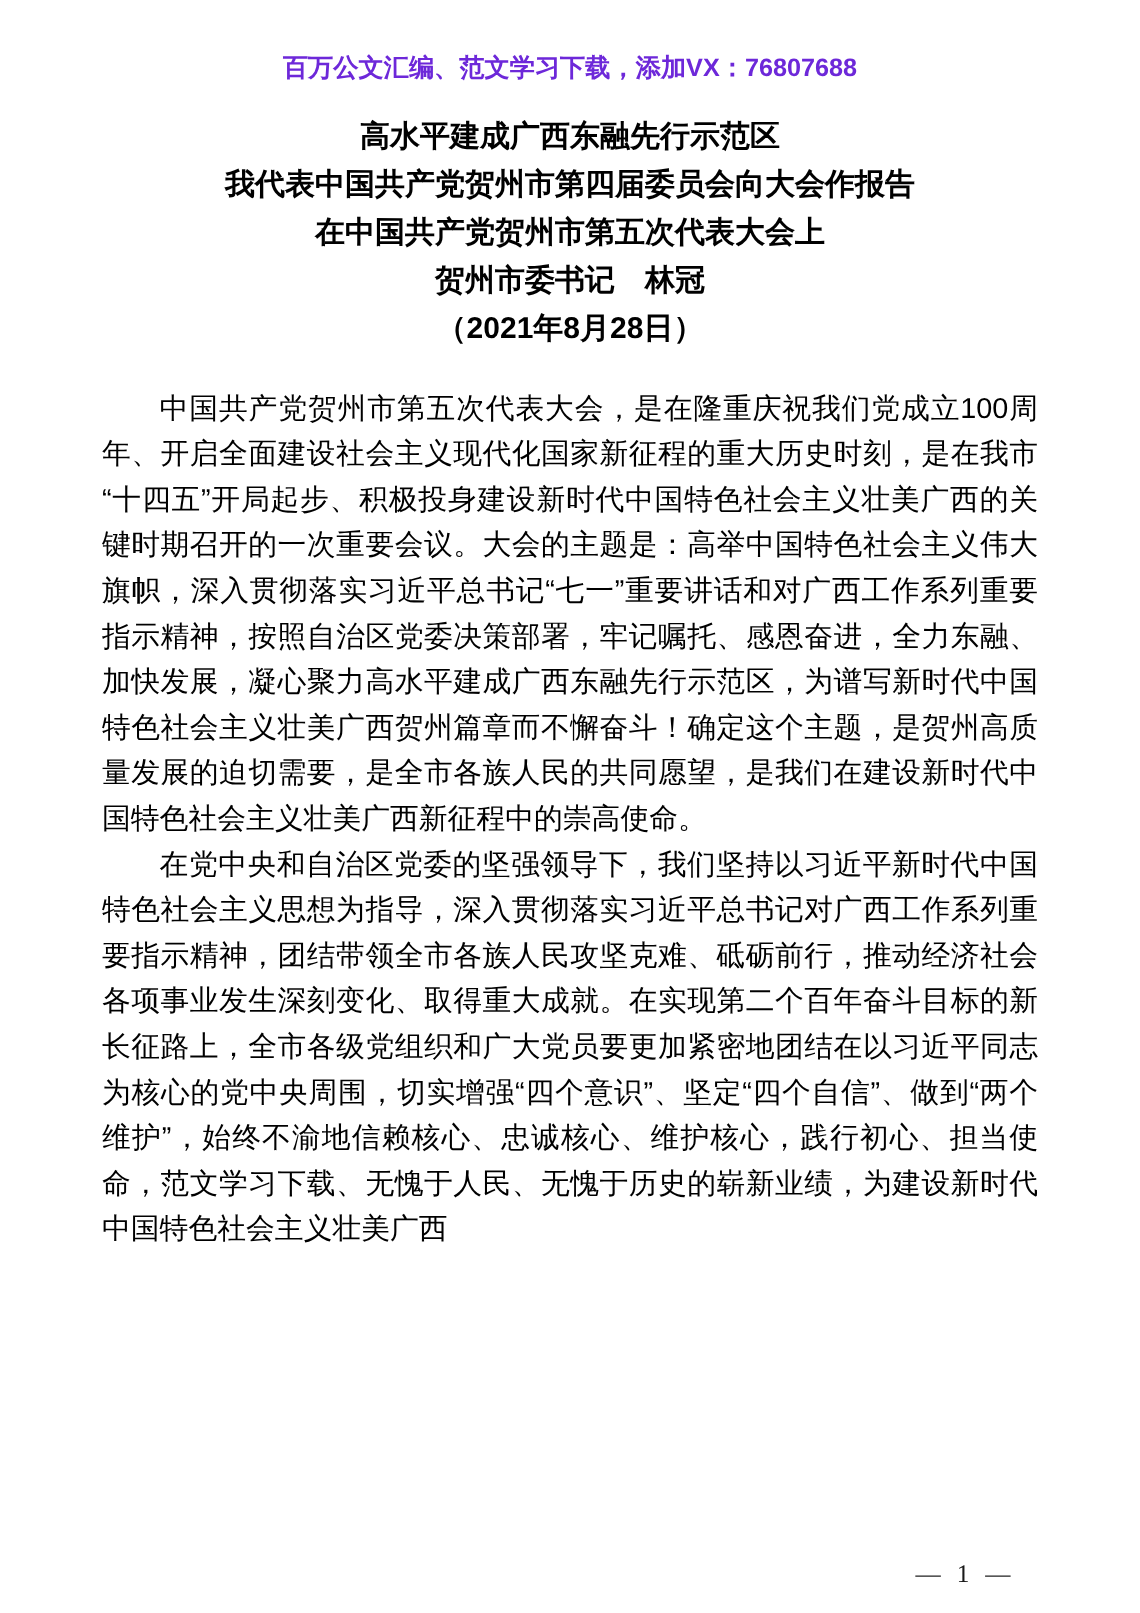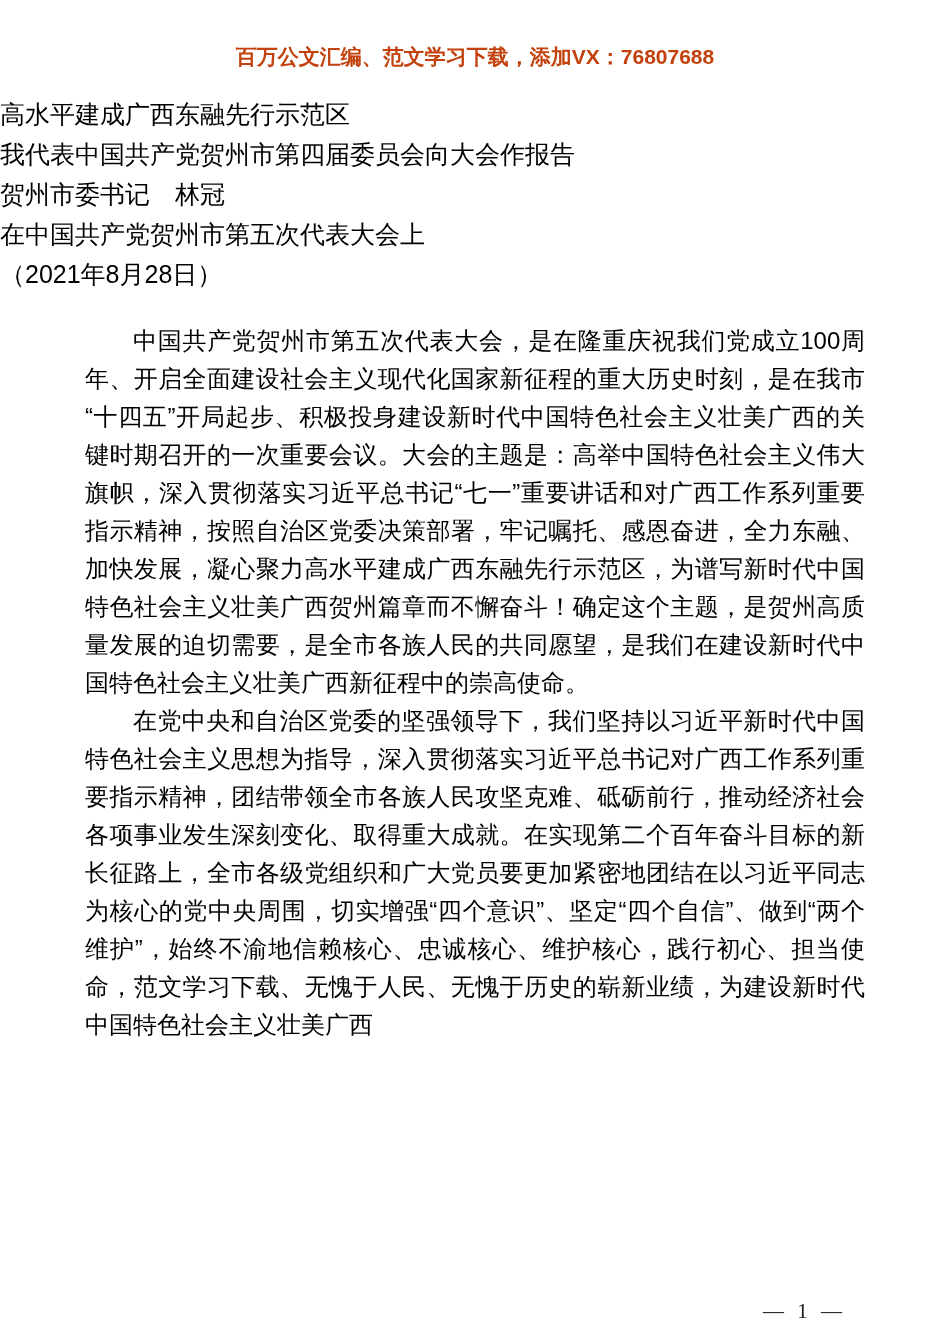--- a/index.html
+++ b/index.html
@@ -16,28 +16,28 @@
     overflow: hidden;
     font-family: "Liberation Sans", "DejaVu Sans", sans-serif;
     color: #000000;
   }
   .promo {
     padding-top: 44px;
     text-align: center;
     font-size: 21px;
     line-height: 26px;
     font-weight: bold;
-    color: #c2410c;
+    color: #6d28d9;
   }
   .title-block {
     margin-top: 24px;
-    text-align: left;
+    text-align: center;
     font-size: 25px;
     line-height: 40px;
-    font-weight: normal;
+    font-weight: bold;
   }
   .title-block .line {
     white-space: nowrap;
   }
   .doc-body {
     margin: 28px 85px 0 85px;
     font-size: 24px;
     line-height: 38px;
     text-align: justify;
     text-justify: inter-ideograph;
@@ -60,22 +60,22 @@
 </head>
 <body>
 
 <div class="page">
 
   <div class="promo">百万公文汇编、范文学习下载，添加VX：76807688</div>
 
   <div class="title-block">
     <div class="line">高水平建成广西东融先行示范区</div>
     <div class="line">我代表中国共产党贺州市第四届委员会向大会作报告</div>
+    <div class="line">在中国共产党贺州市第五次代表大会上</div>
     <div class="line">贺州市委书记　林冠</div>
-    <div class="line">在中国共产党贺州市第五次代表大会上</div>
     <div class="line">（2021年8月28日）</div>
   </div>
 
   <div class="doc-body">
     <p>中国共产党贺州市第五次代表大会，是在隆重庆祝我们党成立100周年、开启全面建设社会主义现代化国家新征程的重大历史时刻，是在我市“十四五”开局起步、积极投身建设新时代中国特色社会主义壮美广西的关键时期召开的一次重要会议。大会的主题是：高举中国特色社会主义伟大旗帜，深入贯彻落实习近平总书记“七一”重要讲话和对广西工作系列重要指示精神，按照自治区党委决策部署，牢记嘱托、感恩奋进，全力东融、加快发展，凝心聚力高水平建成广西东融先行示范区，为谱写新时代中国特色社会主义壮美广西贺州篇章而不懈奋斗！确定这个主题，是贺州高质量发展的迫切需要，是全市各族人民的共同愿望，是我们在建设新时代中国特色社会主义壮美广西新征程中的崇高使命。</p>
     <p>在党中央和自治区党委的坚强领导下，我们坚持以习近平新时代中国特色社会主义思想为指导，深入贯彻落实习近平总书记对广西工作系列重要指示精神，团结带领全市各族人民攻坚克难、砥砺前行，推动经济社会各项事业发生深刻变化、取得重大成就。在实现第二个百年奋斗目标的新长征路上，全市各级党组织和广大党员要更加紧密地团结在以习近平同志为核心的党中央周围，切实增强“四个意识”、坚定“四个自信”、做到“两个维护”，始终不渝地信赖核心、忠诚核心、维护核心，践行初心、担当使命，范文学习下载、无愧于人民、无愧于历史的崭新业绩，为建设新时代中国特色社会主义壮美广西</p>
   </div>
 
   <div class="page-number">— 1 —</div>
 

